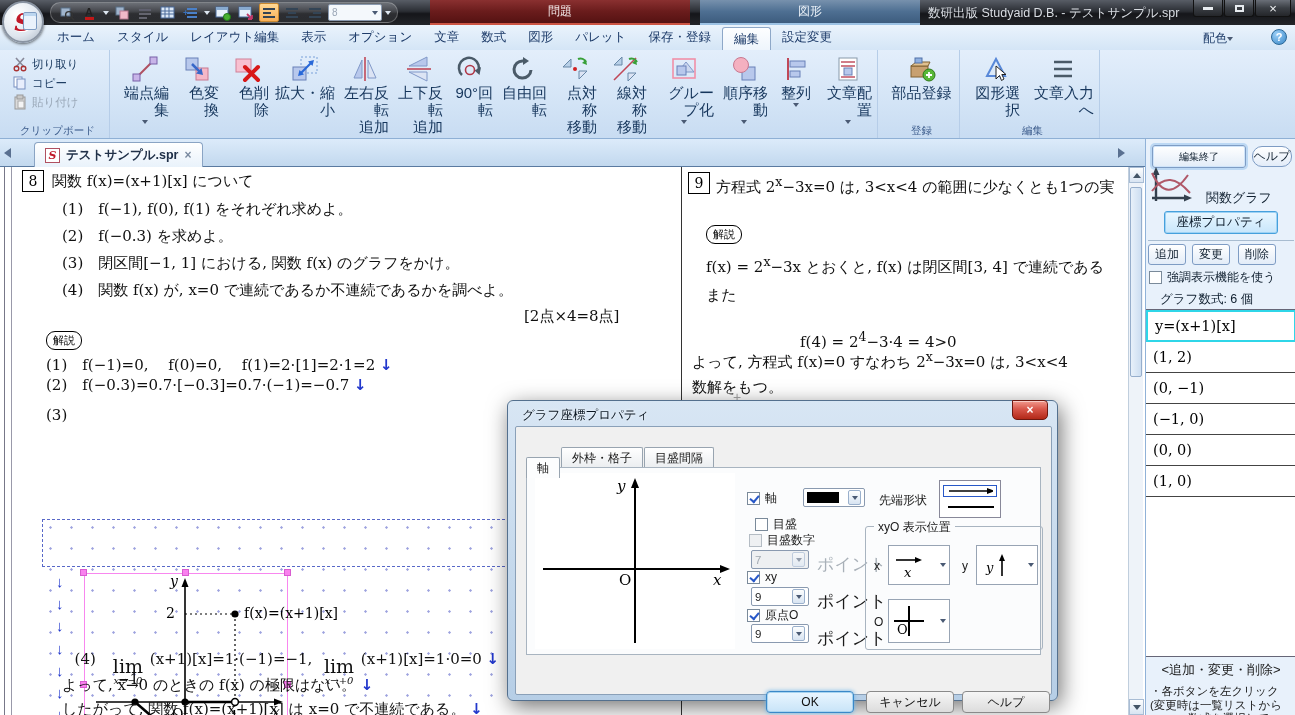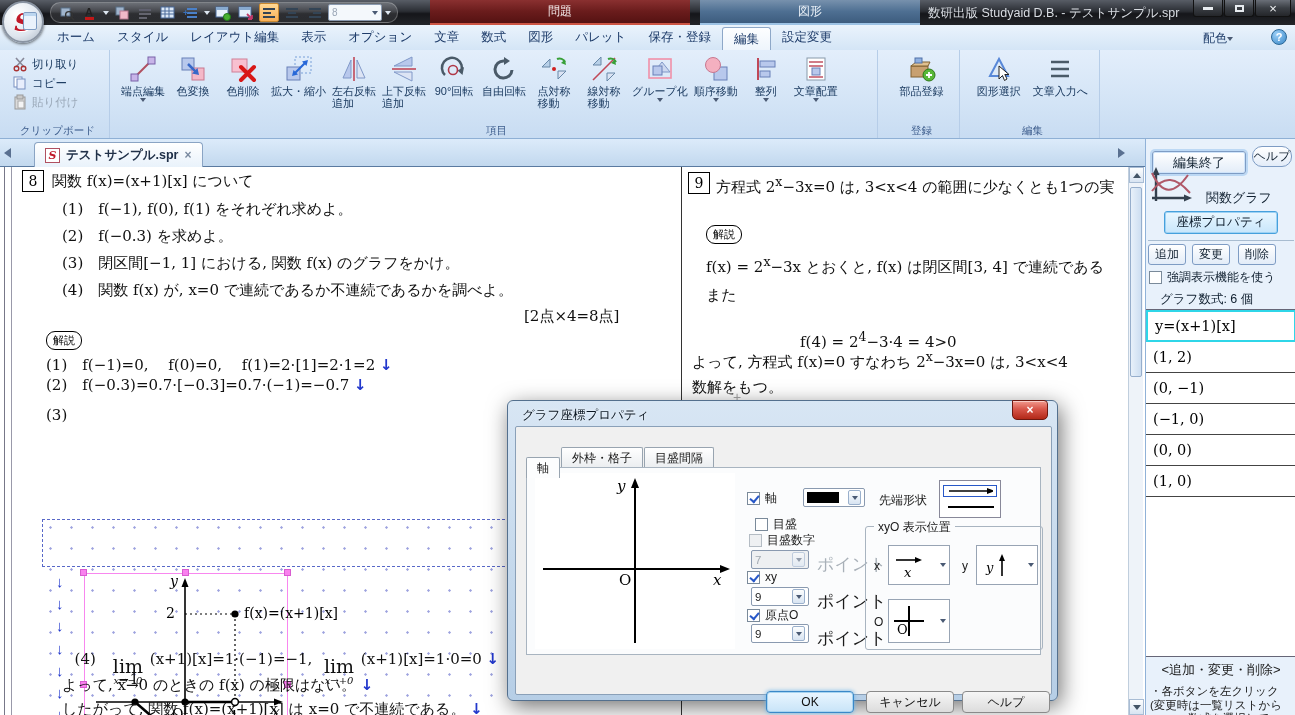--- a/index.html
+++ b/index.html
@@ -36,21 +36,21 @@
 
 .ribbon{position:absolute;left:0;top:50px;width:1295px;height:89px;background:linear-gradient(#e3eefb,#d3e4f6 60%,#c8dcf2);border-bottom:1px solid #8fb0d5;display:flex}
 .rgroup{height:88px;border-right:1px solid #b6cde8;display:flex;flex-direction:column;padding:2px 2px 0 8px}
 .rgrouplabel{height:15px;text-align:center;font-size:10.5px;color:#3c5c8c;line-height:15px}
 .rbody{flex:1;display:flex;align-items:flex-start}
 .clipcol{display:flex;flex-direction:column;gap:3px;padding:4px 4px;width:104px}
 .clipbtn{display:flex;align-items:center;gap:4px;font-size:11.5px;color:#16365c;white-space:nowrap}
 .clipbtn.dis{color:#9aa8b8}
 .rbtn{display:flex;flex-direction:column;align-items:center;padding:1px 3px;min-width:50px}
 .ric{height:32px;display:flex;align-items:center;justify-content:center}
-.rlbl{white-space:pre-line;text-align:left;font-size:11px;line-height:1.12;color:#16365c}
+.rlbl{white-space:pre-line;text-align:right;font-size:15px;line-height:1.12;color:#16365c}
 .rdd{margin-top:1px}
 
 .doctabbar{position:absolute;left:0;top:139px;width:1145px;height:28px;background:linear-gradient(#dcebfa,#c2d8ee);border-bottom:1px solid #5a7aa0}
 .navtri{width:0;height:0;border-top:5px solid transparent;border-bottom:5px solid transparent}
 .navL{position:absolute;left:4px;top:9px;border-right:7px solid #5a7090}
 .navR{position:absolute;left:1118px;top:9px;border-left:7px solid #5a7090}
 .doctab{position:absolute;left:34px;top:3px;height:25px;background:linear-gradient(#ffffff,#e9f2fb);border:1px solid #8aa4c4;border-bottom:none;border-radius:4px 4px 0 0;display:flex;align-items:center;gap:6px;padding:0 10px}
 .dticon{width:15px;height:15px;background:#fff;border:1px solid #b05060;display:flex;align-items:center;justify-content:center;font-family:"DejaVu Serif",serif;font-style:italic;font-weight:bold;font-size:11px;color:#c01828}
 .dtlabel{font-size:12.5px;color:#203048;font-weight:bold}
 .dtclose{color:#7a8aa0;font-size:12px;font-weight:bold}
@@ -75,21 +75,21 @@
 .plusmark{position:absolute;color:#a8a8a8;font-size:14px}
 
 .vscroll{position:absolute;left:1128px;top:167px;width:15px;height:548px;background:#eef3f9;border-left:1px solid #c0cedd}
 .scrbtn{position:absolute;left:0;width:15px;height:16px;background:linear-gradient(#fdfefe,#d8e4f2);border:1px solid #a8bcd4;display:flex;align-items:center;justify-content:center}
 .scrthumb{position:absolute;left:1px;top:20px;width:12px;height:190px;background:linear-gradient(90deg,#e8f1fa,#cddef1);border:1px solid #96aecc;border-radius:2px}
 .tri-up{width:0;height:0;border-left:4px solid transparent;border-right:4px solid transparent;border-bottom:5px solid #456;}
 .tri-down{width:0;height:0;border-left:4px solid transparent;border-right:4px solid transparent;border-top:5px solid #456;}
 
 .sidebar{position:absolute;left:1145px;top:139px;width:150px;height:576px;background:#e8f1fb;border-left:1px solid #90b2d8}
 .sbtn{position:absolute;display:flex;align-items:center;justify-content:center;font-size:12px;color:#102030;background:linear-gradient(#ffffff,#e2ecf8);border:1px solid #7e9cc4;border-radius:3px}
-.endedit{left:6px;top:12px;width:94px;height:23px;box-shadow:0 0 0 2px #bcd8f4,inset 0 0 0 1px #cfe4fa;font-size:13px}
+.endedit{left:6px;top:6px;width:94px;height:23px;box-shadow:0 0 0 2px #bcd8f4,inset 0 0 0 1px #cfe4fa;font-size:10px}
 .sbhelp{left:106px;top:7px;width:40px;height:21px;border-radius:10px}
 .coordbtn{left:18px;top:72px;width:114px;height:23px;background:linear-gradient(#eaf7ff,#c8e6fb);border:1px solid #46a0dc;box-shadow:inset 0 0 0 1px #9ed2f4;font-size:12.5px}
 .panelttl{position:absolute;left:60px;top:50px;font-size:13px;color:#102030}
 .sdivider{position:absolute;left:2px;top:101px;width:146px;height:1px;background:#a8bcd0}
 .minibtn{width:38px;height:21px;position:absolute;top:105px}
 .cb{width:13px;height:13px;background:#fff;border:1px solid #7a8a9a;position:relative;display:inline-block}
 .cb.checked:after{content:"";position:absolute;left:2px;top:2px;width:7px;height:4px;border-left:2px solid #2858c8;border-bottom:2px solid #2858c8;transform:rotate(-50deg)}
 .cb.dis{background:#eef0f2;border-color:#b4bcc4}
 .sbcheckrow{position:absolute;left:3px;top:130px;display:flex;align-items:center;gap:5px;font-size:12px;color:#102030}
 .sbcount{position:absolute;left:14px;top:152px;font-size:12.5px;color:#102030}

